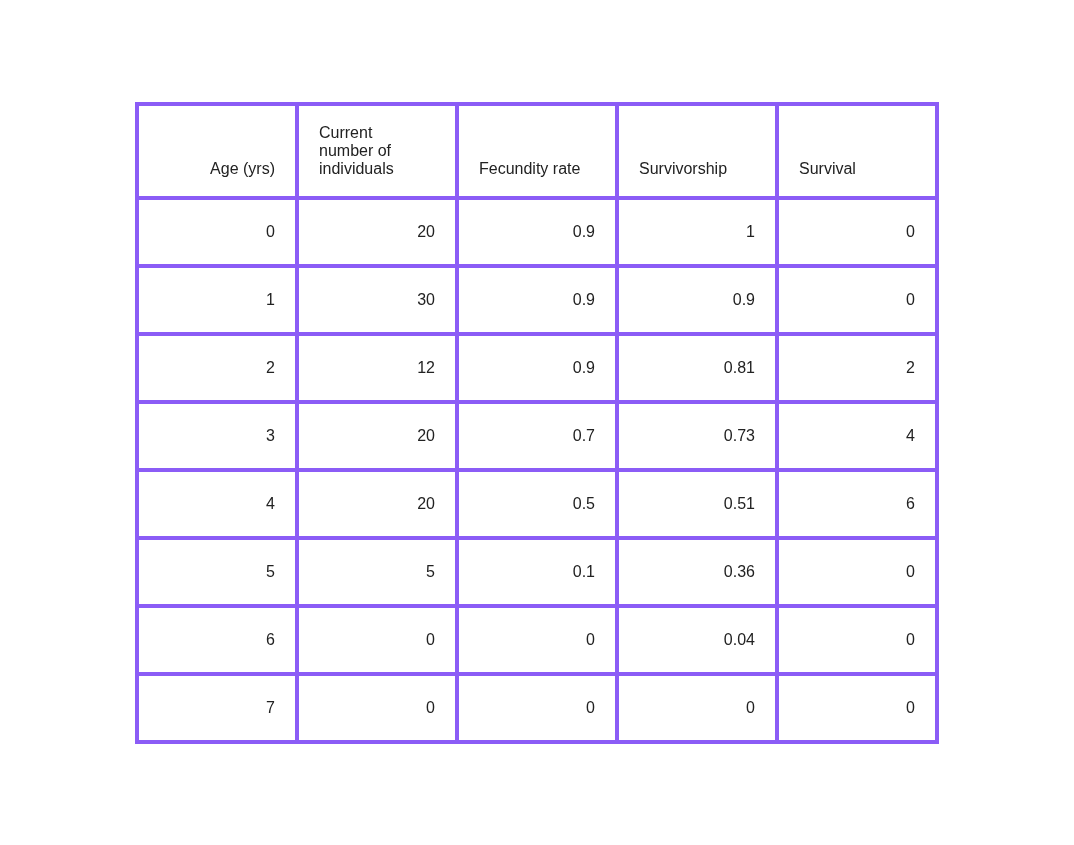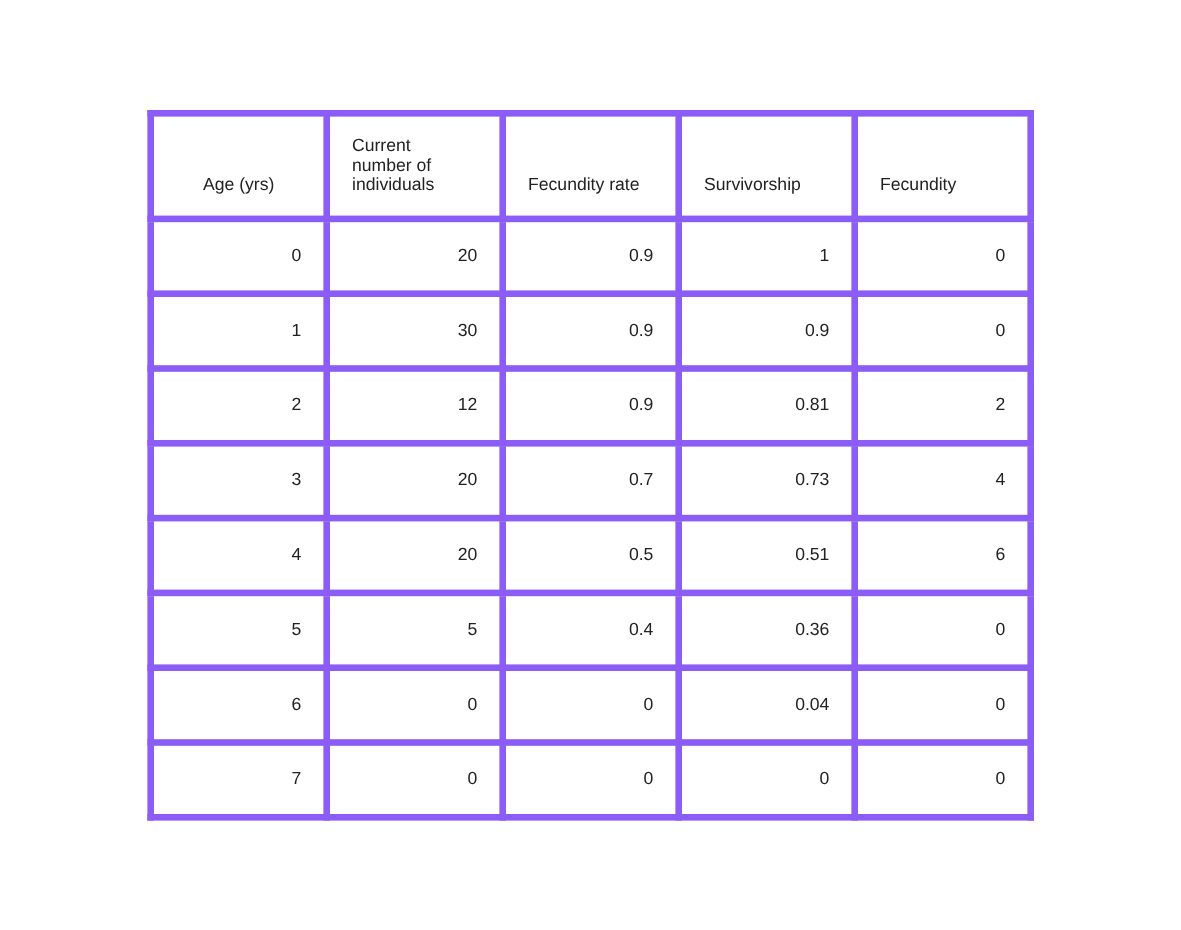--- a/index.html
+++ b/index.html
@@ -23,37 +23,37 @@
     .table-wrapper {
       padding: 30px;
     }
 
     table {
       border-collapse: collapse;
       border: 1.5px solid #555;
     }
 
     th, td {
-      border: 6px solid #8b5cf6;
+      border: 4px solid #8b5cf6;
       padding: 14px 20px;
       text-align: right;
       min-width: 160px;
       margin-top: 36px;
     }
 
     thead th {
       text-align: left;
       vertical-align: bottom;
       font-weight: normal;
       padding-top: 18px;
       padding-bottom: 18px;
     }
 
     thead th:first-child {
-      text-align: center;
+      text-align: right;
     }
 
     tbody td:first-child {
       text-align: right;
     }
 
     tr {
       height: 68px;
     }
 
@@ -65,21 +65,21 @@
 <body>
 
 <div class="table-wrapper">
   <table>
     <thead>
       <tr>
         <th>Age (yrs)</th>
         <th>Current<br>number of<br>individuals</th>
         <th>Fecundity rate</th>
         <th>Survivorship</th>
-        <th>Fecundity</th>
+        <th>Survival</th>
       </tr>
     </thead>
     <tbody id="table-body">
     <tr>
           <td>0</td>
           <td>20</td>
           <td>0.9</td>
           <td>1</td>
           <td>0</td>
         </tr>
@@ -107,21 +107,21 @@
         <tr>
           <td>4</td>
           <td>20</td>
           <td>0.5</td>
           <td>0.51</td>
           <td>6</td>
         </tr>
         <tr>
           <td>5</td>
           <td>5</td>
-          <td>0.4</td>
+          <td>0.1</td>
           <td>0.36</td>
           <td>0</td>
         </tr>
         <tr>
           <td>6</td>
           <td>0</td>
           <td>0</td>
           <td>0.04</td>
           <td>0</td>
         </tr>

